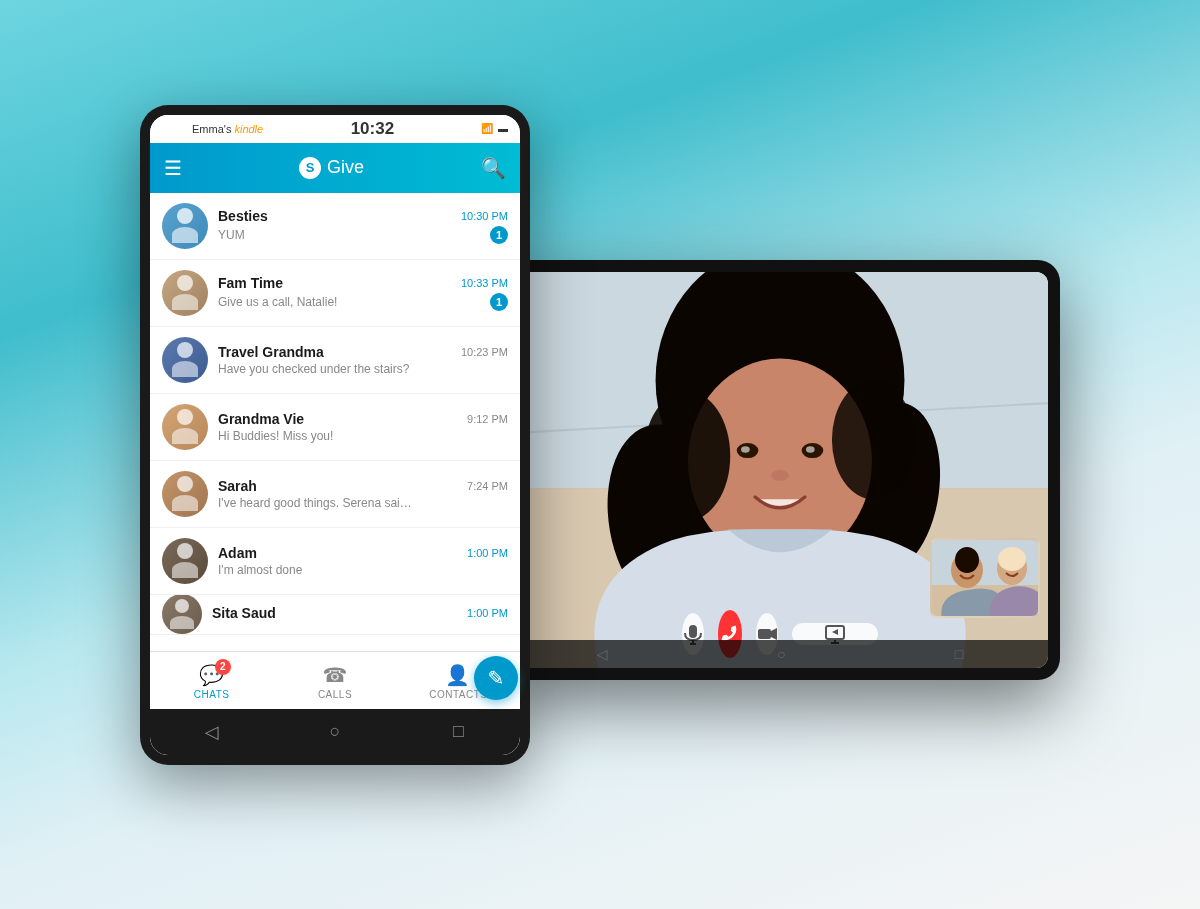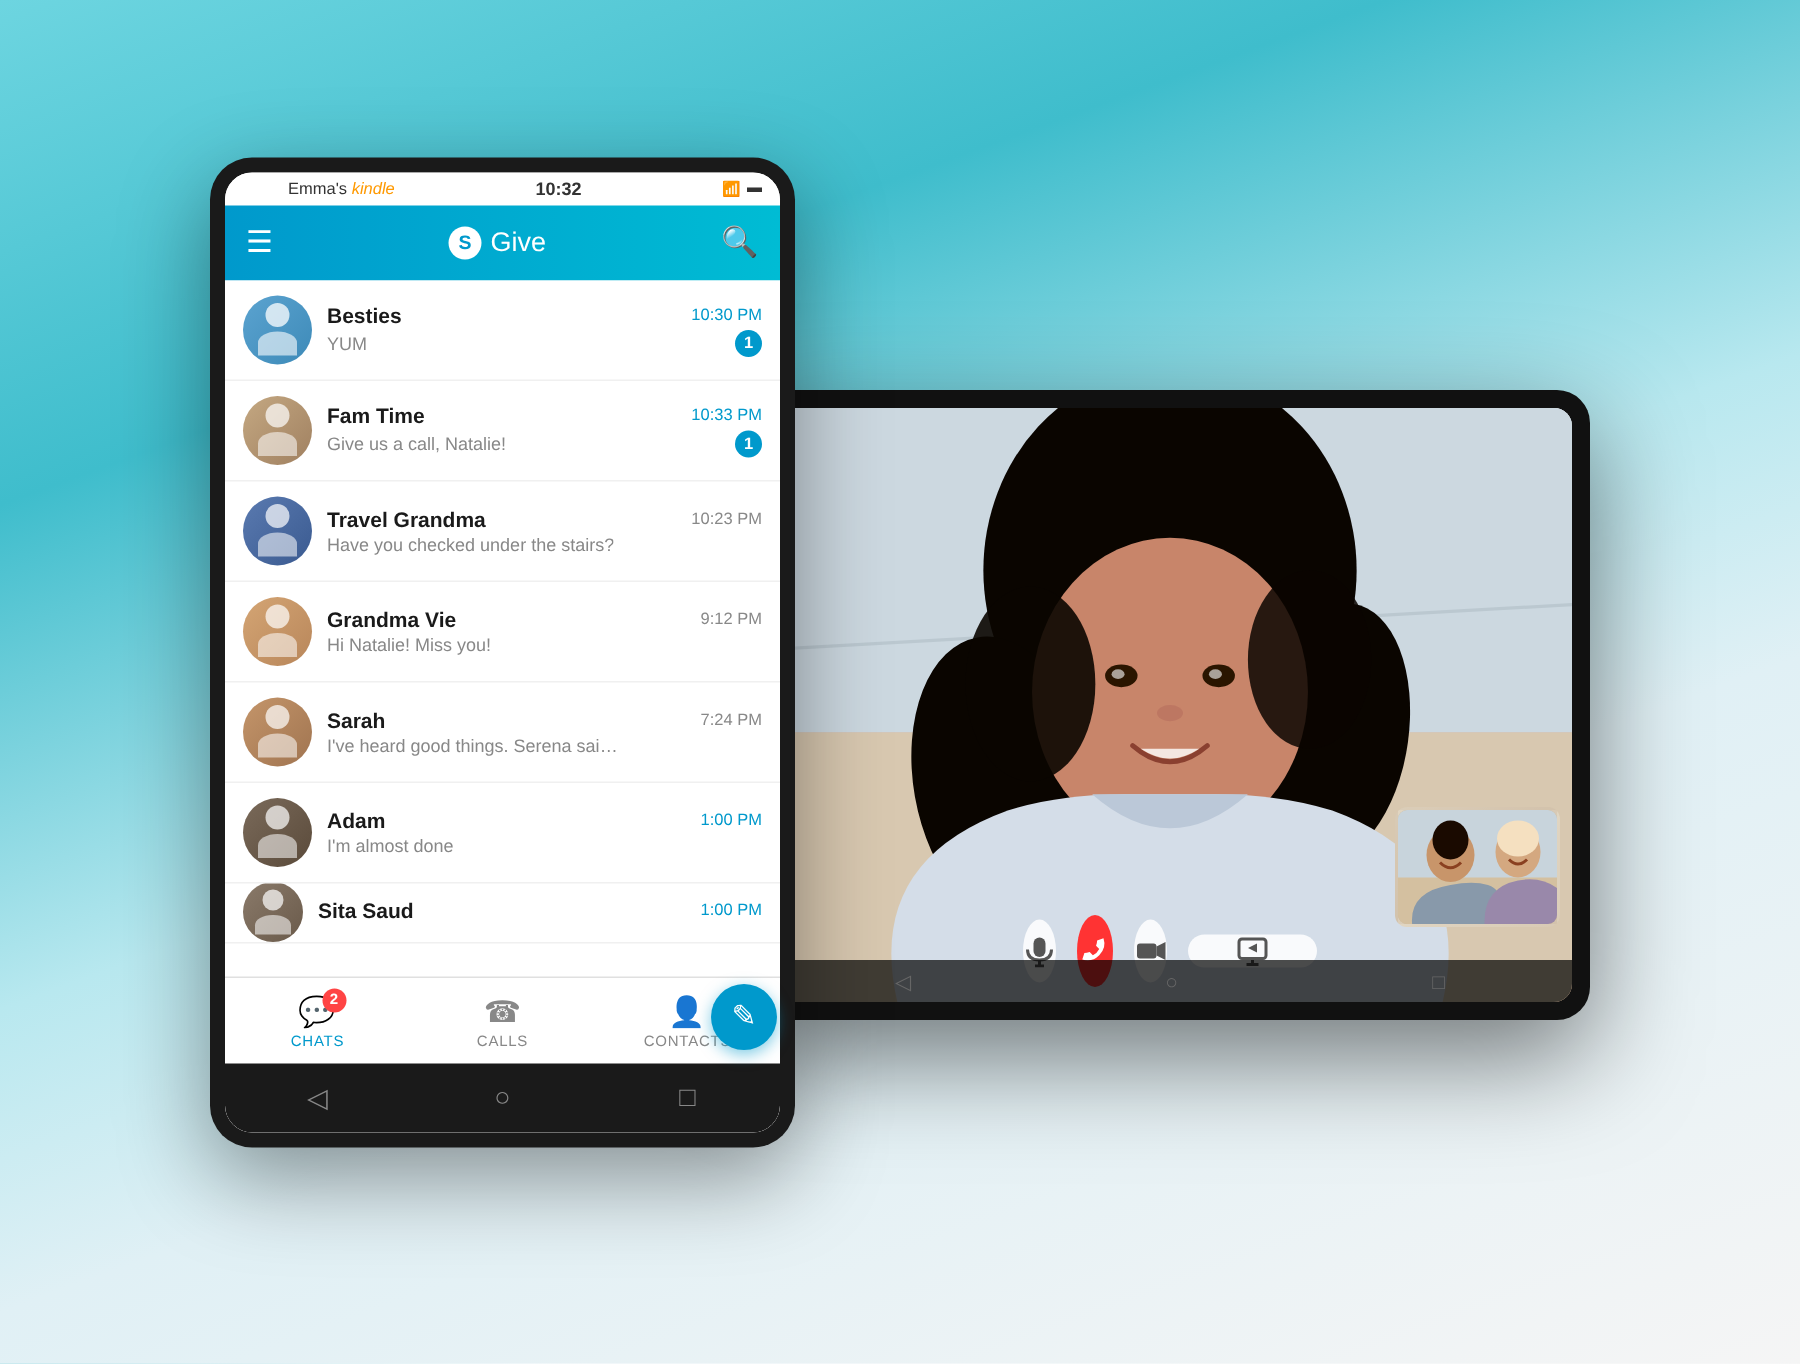--- a/index.html
+++ b/index.html
@@ -74,21 +74,21 @@
       color: #333;
       padding-left: 30px;
     }
 
     .status-bar .device-name span {
       color: #ff9900;
       font-style: italic;
     }
 
     .status-bar .time {
-      font-size: 12px;
+      font-size: 17px;
       font-weight: 600;
       color: #333;
     }
 
     .status-bar .icons {
       display: flex;
       align-items: center;
       gap: 4px;
       font-size: 10px;
     }
@@ -563,21 +563,21 @@
               <div style="width:36%;padding-top:36%;border-radius:50%;background:rgba(255,255,255,0.7);margin:0 auto 2px;"></div>
               <div style="width:58%;height:34%;border-radius:50% 50% 0 0;background:rgba(255,255,255,0.55);margin:0 auto;"></div>
             </div>
           </div>
           <div class="chat-content">
             <div class="chat-top">
               <span class="chat-name">Grandma Vie</span>
               <span class="chat-time" style="color:#888">9:12 PM</span>
             </div>
             <div class="chat-bottom">
-              <span class="chat-preview">Hi Natalie! Miss you!</span>
+              <span class="chat-preview">Hi Buddies! Miss you!</span>
             </div>
           </div>
         </div>
 
         <div class="chat-item">
           <div class="avatar av-sarah">
             <div class="person-icon">
               <div style="width:36%;padding-top:36%;border-radius:50%;background:rgba(255,255,255,0.7);margin:0 auto 2px;"></div>
               <div style="width:58%;height:34%;border-radius:50% 50% 0 0;background:rgba(255,255,255,0.55);margin:0 auto;"></div>
             </div>

